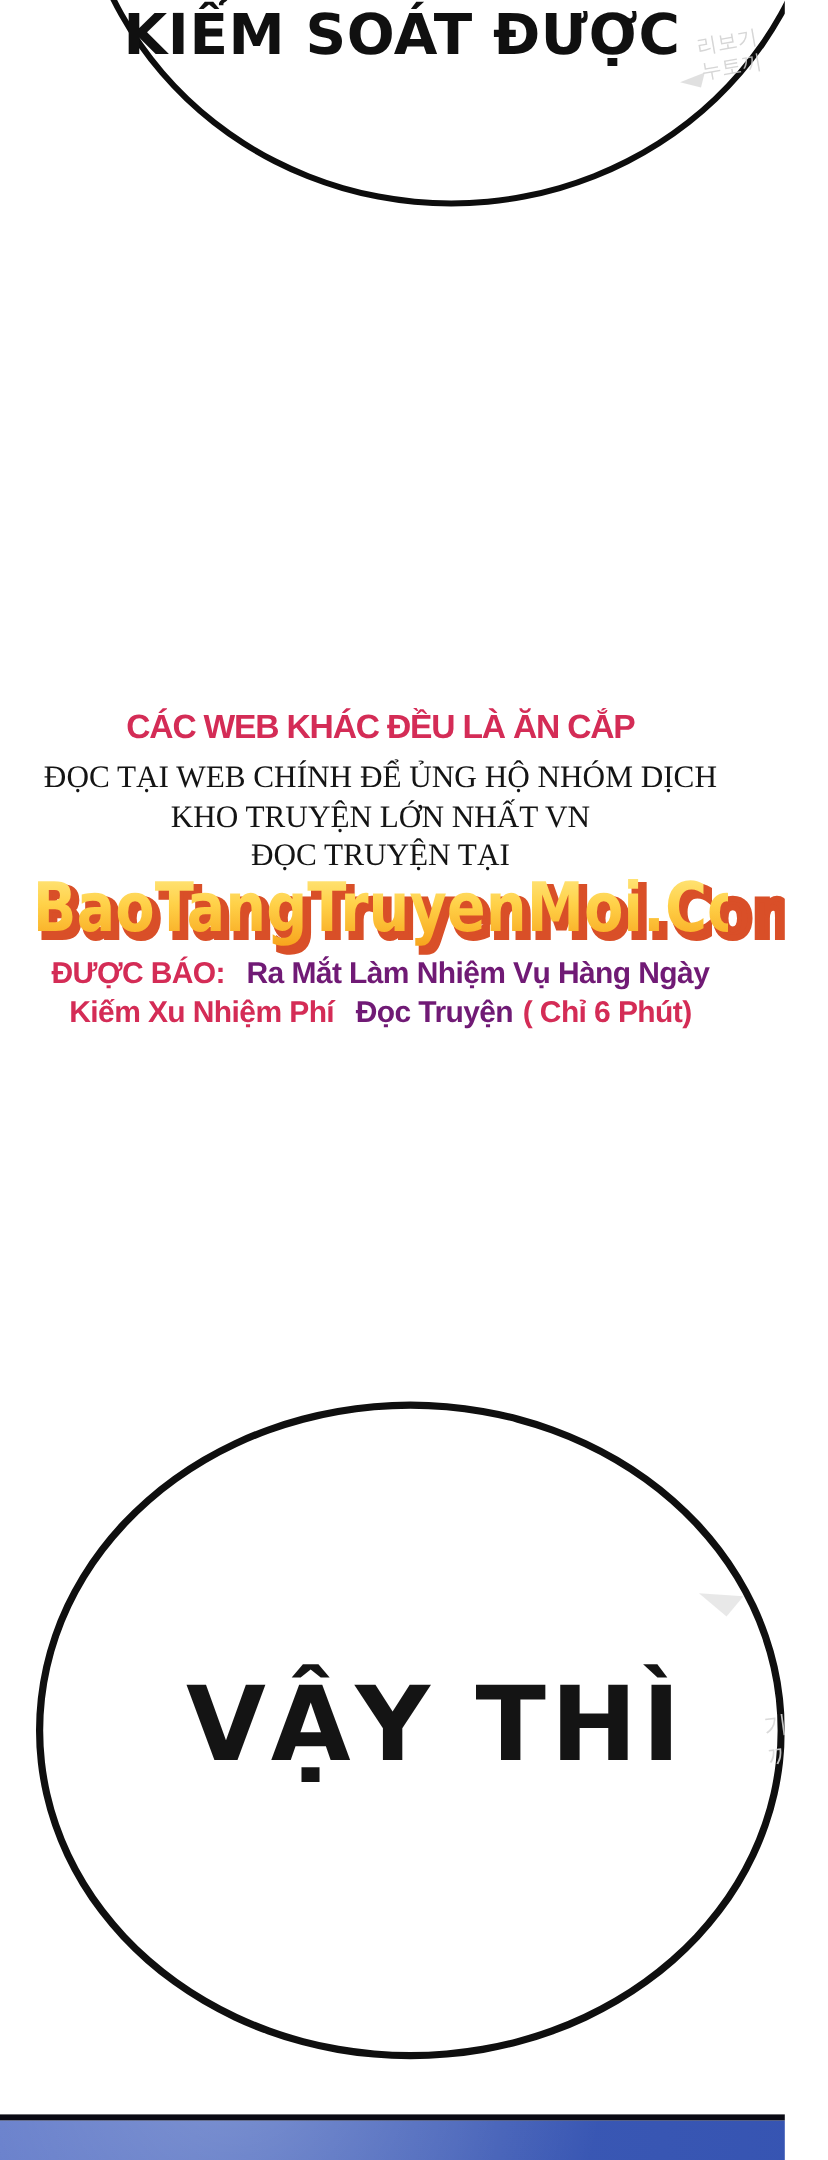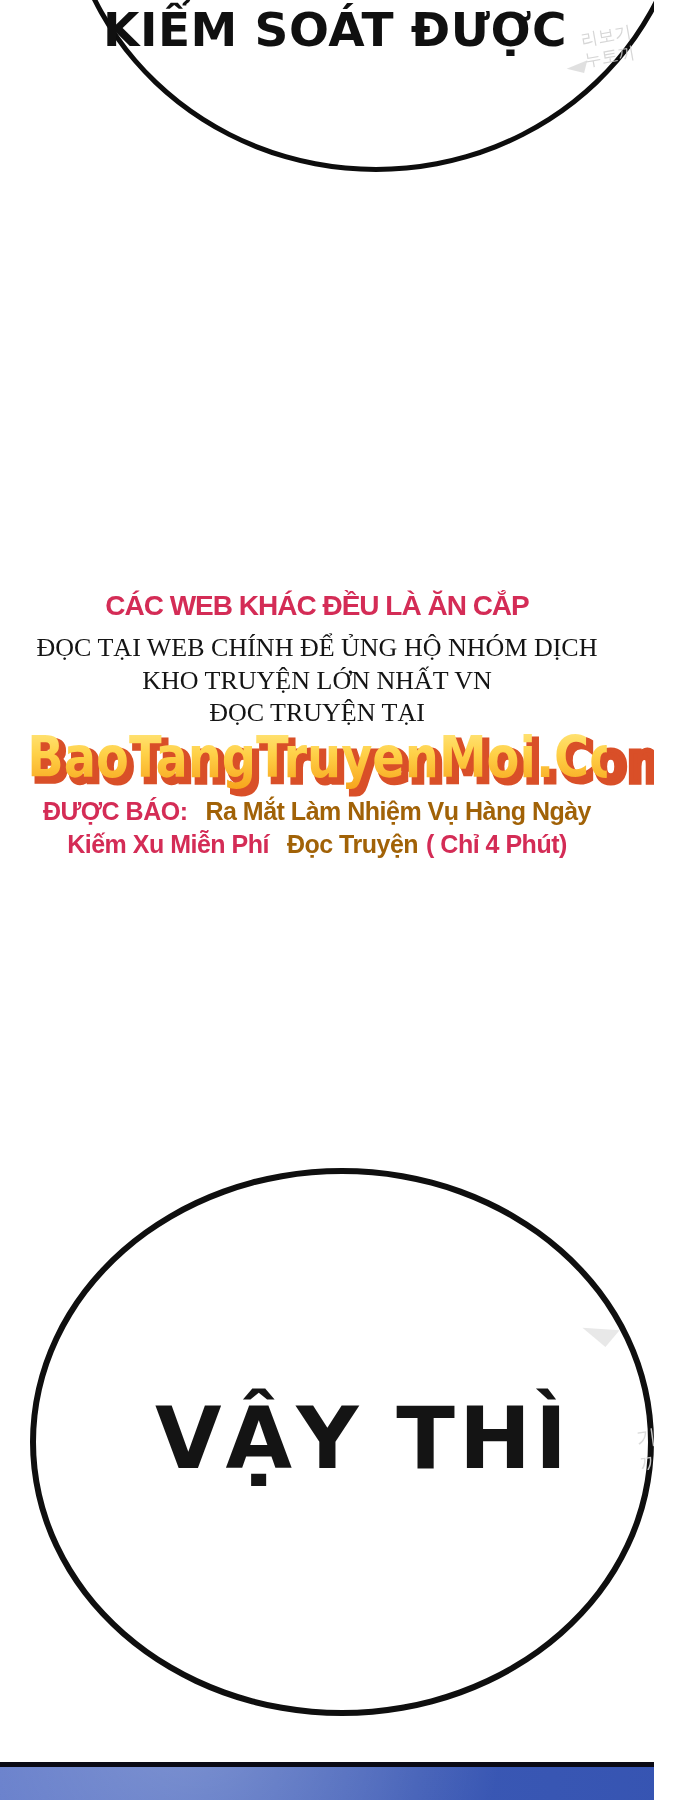--- a/index.html
+++ b/index.html
@@ -75,21 +75,21 @@
     }
   }
 
   .notice {
     font-family:"Liberation Sans", sans-serif; font-weight:bold;
     font-size:25px; letter-spacing:-0.5px;
   }
   .notice.l1 { top:797px; }
   .notice.l2 { top:830px; }
   .notice .red  { color:#d42c56; }
-  .notice .navy { color:#a16207;margin-left:10px; }
+  .notice .navy { color:#701a75;margin-left:10px; }
   .notice .gap  { display:inline-block; width:8px; }
 
   
   .bottom-bubble {
     position:absolute; left:30px; top:1168px;
     width:624px; height:548px; border-radius:50%;
     background:#fff; border:6px solid #0f0f0f; box-sizing:border-box;
   }
   .bottom-bubble-text {
     position:absolute; top:1388px; left:0; width:690px;
@@ -129,21 +129,21 @@
 
     <div class="logo">
       <div class="layer shadow">BaoTangTruyenMoi.Com</div>
       <div class="layer face">BaoTangTruyenMoi.Com</div>
     </div>
 
     <div class="notice l1">
       <span class="red">ĐƯỢC BÁO:</span><span class="gap"></span><span class="navy">Ra Mắt Làm Nhiệm Vụ Hàng Ngày</span>
     </div>
     <div class="notice l2">
-      <span class="red">Kiếm Xu Miễn Phí</span><span class="gap"></span><span class="navy">Đọc Truyện</span><span class="gap"></span><span class="red">( Chỉ 4 Phút)</span>
+      <span class="red">Kiếm Xu Nhiệm Phí</span><span class="gap"></span><span class="navy">Đọc Truyện</span><span class="gap"></span><span class="red">( Chỉ 6 Phút)</span>
     </div>
   </div>
 
   <div class="bottom-bubble"></div>
 
   <div class="wm-bottom-arrow"></div>
   <div class="wm-bottom">
     <div>기</div>
     <div>끼</div>
   </div>

